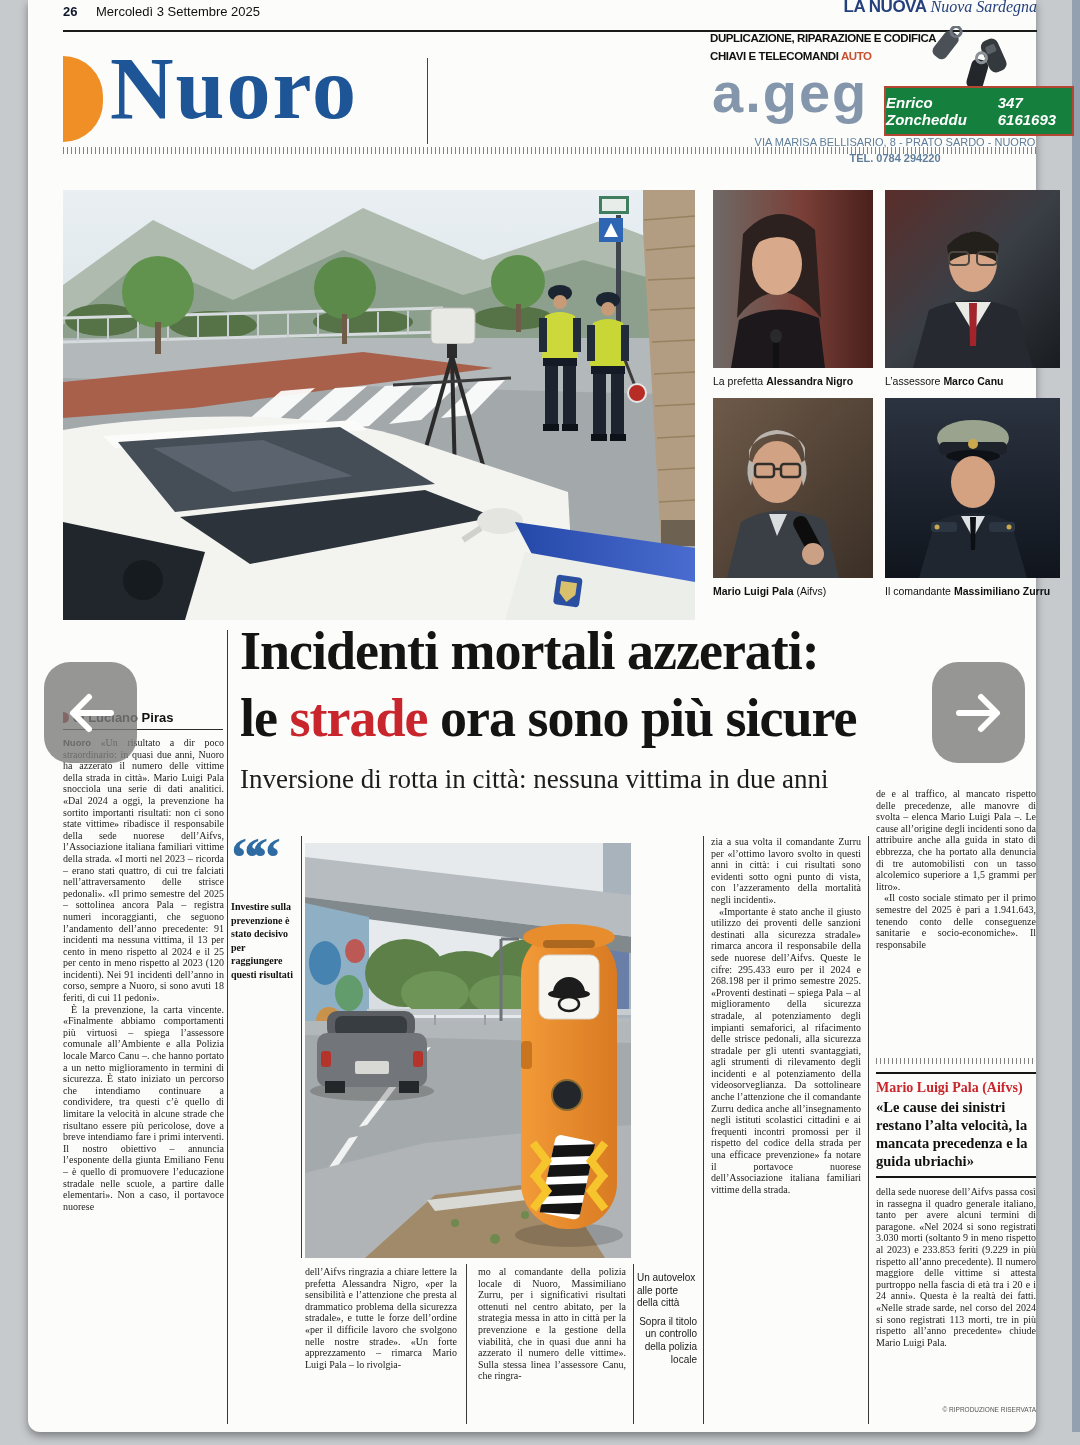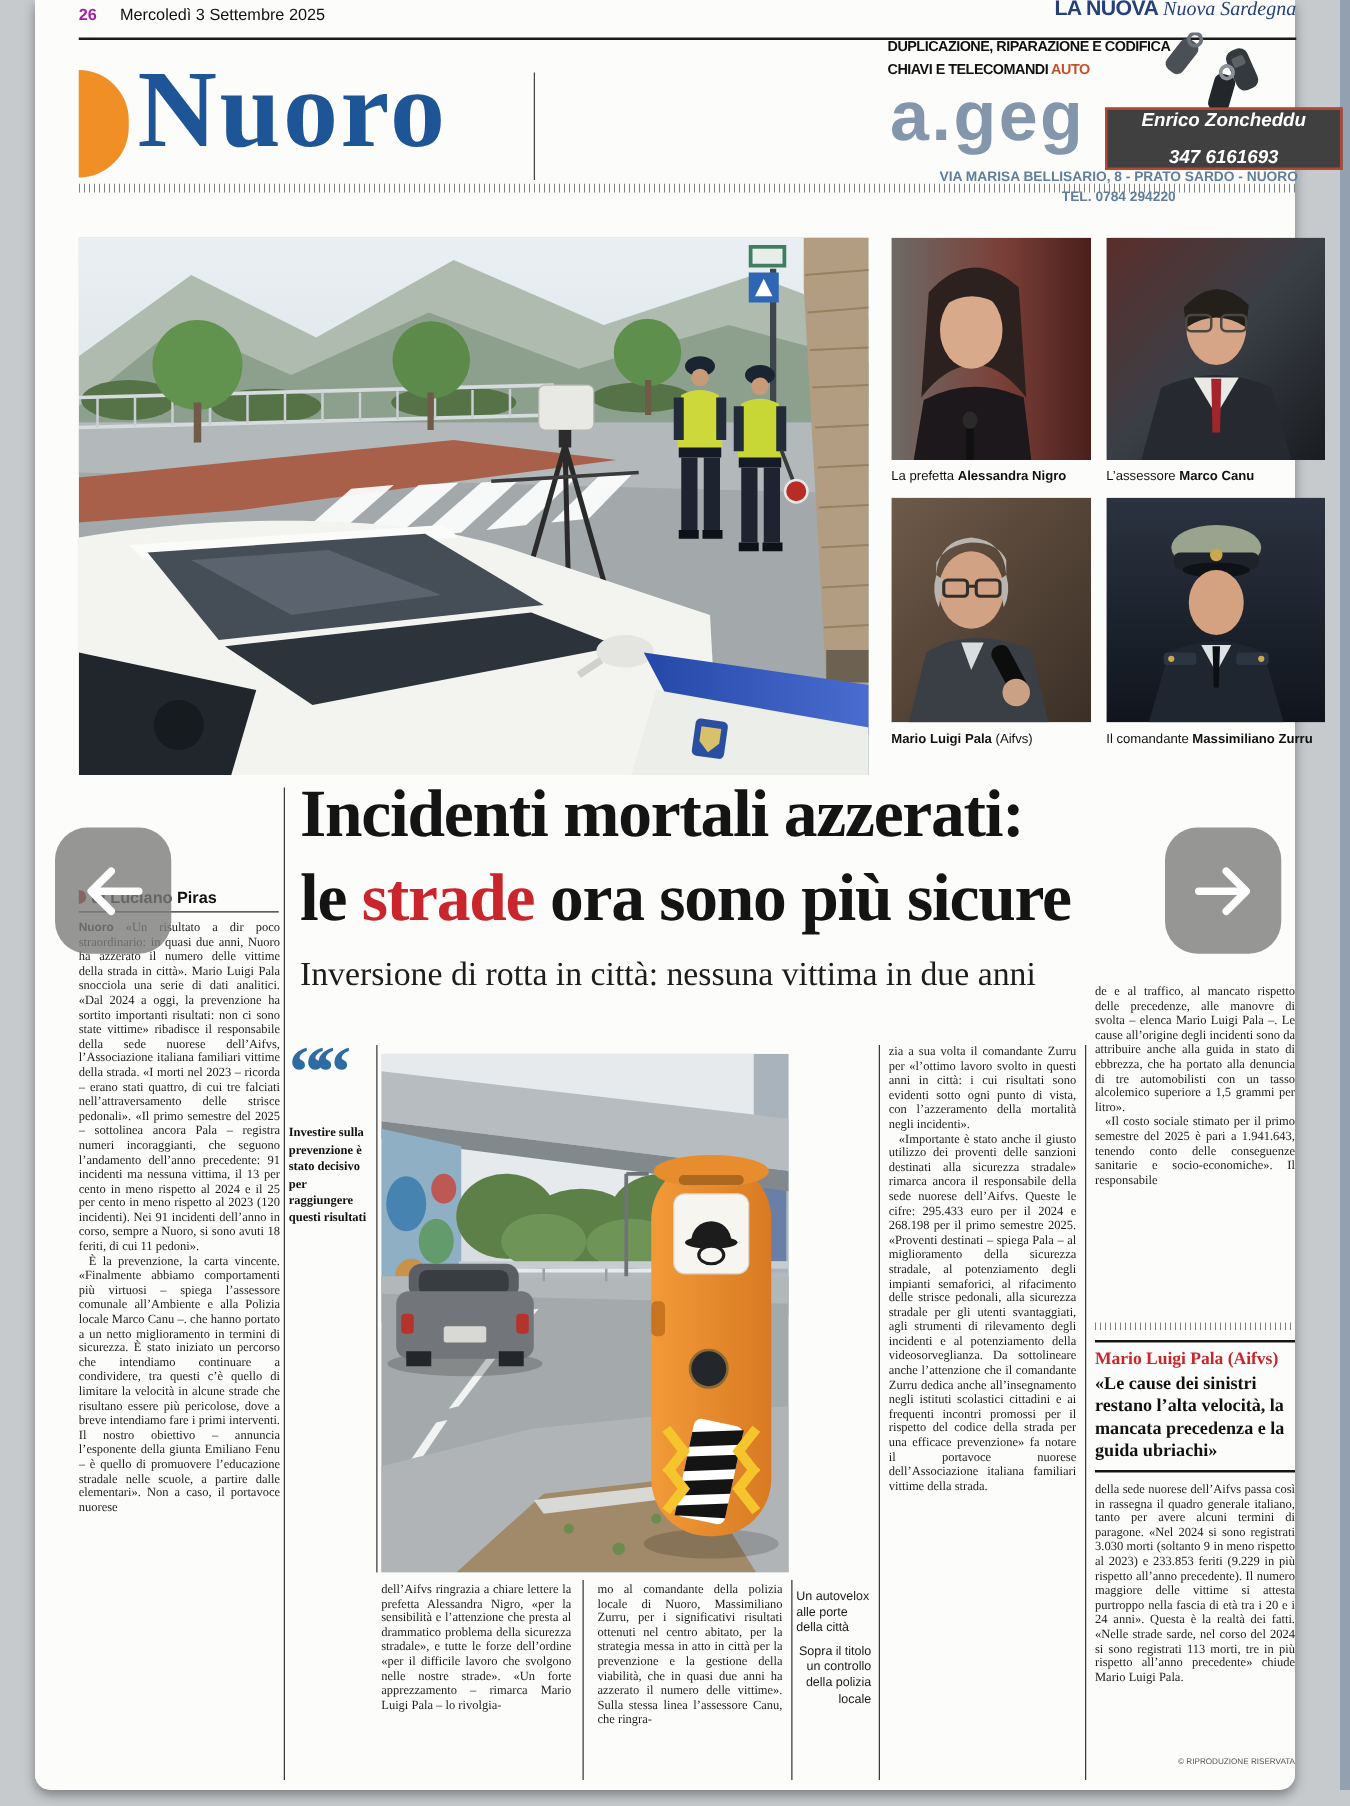--- a/index.html
+++ b/index.html
@@ -24,21 +24,21 @@
   svg{display:block;}
 </style>
 </head>
 <body>
 
 <div class="stage">
 
   <div class="edge"></div>
   <div class="page"></div>
 
-  <div class="abs san" style="left:63px;top:4px;font-size:13px;font-weight:bold;color:#a21caf;">26</div>
+  <div class="abs san" style="left:63px;top:4px;font-size:13px;font-weight:bold;color:#0f172a;">26</div>
   <div class="abs san" style="left:96px;top:4px;font-size:13px;color:#111;">Mercoledì 3 Settembre 2025</div>
   <div class="abs" style="right:43px;top:-3px;white-space:nowrap;">
     <span class="san" style="font-size:17px;font-weight:bold;letter-spacing:-.5px;color:#24417e;">LA NUOVA</span>
     <span class="ser" style="font-size:16px;font-style:italic;color:#24417e;">Nuova Sardegna</span>
   </div>
   <div class="hr" style="left:63px;top:30px;width:974px;height:2px;background:#1b1b1b;"></div>
 
   <div class="abs" style="left:63px;top:56px;width:40px;height:86px;background:#ef8f25;border-radius:0 86px 86px 0;"></div>
   <div class="abs ser" style="left:110px;top:38px;font-size:88px;font-weight:bold;letter-spacing:2px;color:#1d5596;">Nuoro</div>
   <div class="vr" style="left:427px;top:58px;height:86px;background:#444;"></div>
@@ -58,26 +58,26 @@
           <rect x="60" y="12" width="18" height="34" rx="7" fill="#34393e"></rect>
           <rect x="64" y="18" width="10" height="8" rx="2" fill="#5b6167"></rect>
         </g>
       <g transform="rotate(16 55 48)">
           <rect x="44" y="34" width="17" height="30" rx="6" fill="#23272b"></rect>
           <circle cx="52" cy="32" r="5" fill="none" stroke="#8b9196" stroke-width="3"></circle>
         </g>
     </svg>
   </div>
   <div class="abs san" style="left:712px;top:60px;font-size:56px;font-weight:bold;letter-spacing:2px;color:#8496ab;">a.geg</div>
-  <div class="abs" style="left:884px;top:86px;width:186px;height:46px;background:#404040;border:2px solid #b34733;
-              display:flex;flex-direction:column;align-items:center;justify-content:space-between;">
+  <div class="abs" style="left:884px;top:86px;width:186px;height:46px;background:#15803d;border:2px solid #b34733;
+              display:flex;flex-direction:row;align-items:center;justify-content:flex-start;">
     <div class="san" style="font-size:15px;font-weight:bold;font-style:italic;color:#fff;">Enrico Zoncheddu</div>
     <div class="san" style="font-size:15px;font-weight:bold;font-style:italic;color:#fff;">347 6161693</div>
   </div>
-  <div class="abs san" style="left:730px;top:136px;width:330px;text-align:center;font-size:11px;font-weight:bold;color:#5e7e9b;">VIA MARISA BELLISARIO, 8 - PRATO SARDO - NUORO</div>
+  <div class="abs san" style="left:730px;top:136px;width:330px;text-align:center;font-size:11px;font-weight:normal;color:#5e7e9b;">VIA MARISA BELLISARIO, 8 - PRATO SARDO - NUORO</div>
   <div class="abs san" style="left:730px;top:152px;width:330px;text-align:center;font-size:11px;font-weight:bold;color:#5e7e9b;">TEL. 0784 294220</div>
 
   <div class="abs ticks" style="left:63px;top:147px;width:974px;height:7px;"></div>
 
   <div class="abs" style="left:63px;top:190px;width:632px;height:430px;overflow:hidden;background:#cdd7dc;">
     <svg width="100%" height="100%" viewBox="0 0 632 430" preserveAspectRatio="none">
       <defs>
         <linearGradient id="sky1" x1="0" y1="0" x2="0" y2="1">
           <stop offset="0" stop-color="#e9eff2"></stop>
             <stop offset="1" stop-color="#c9d4da"></stop>

